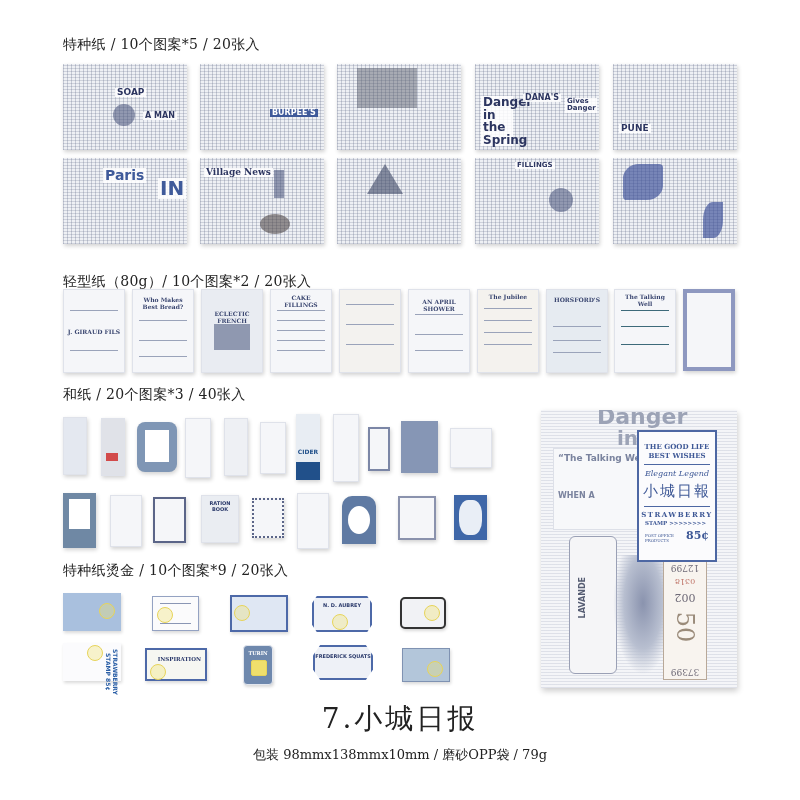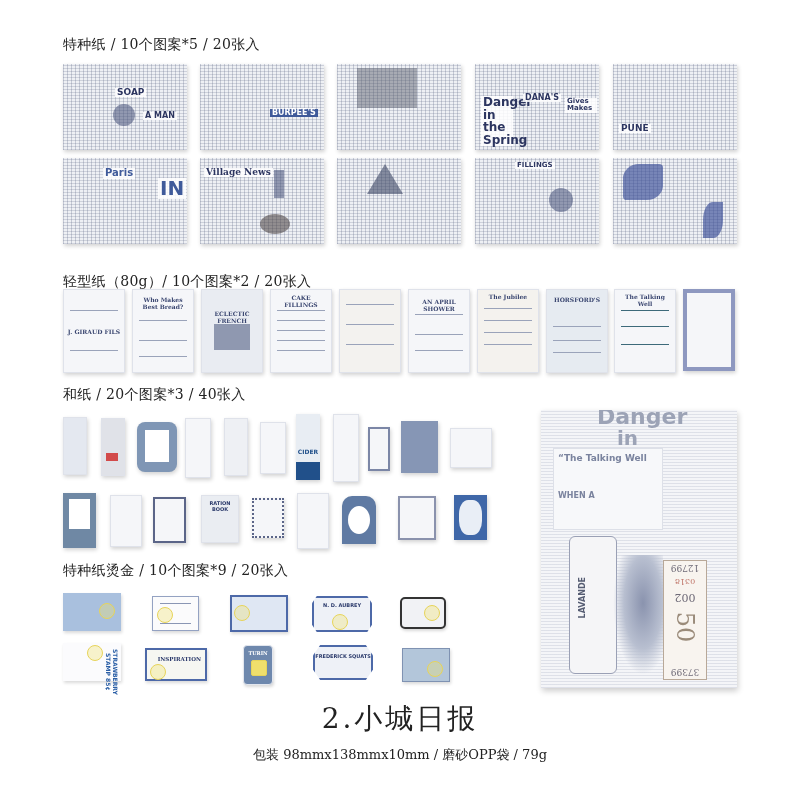--- a/index.html
+++ b/index.html
@@ -63,28 +63,28 @@
 </div>
 <div class="tile news" style="left:200px;top:64px;width:124px;height:86px">
   <span class="lbl" style="left:70px;top:45px;font-size:8px;background:#3f5a9a;color:#fff">BURPEE'S</span>
 </div>
 <div class="tile news" style="left:337px;top:64px;width:124px;height:86px">
   <div class="blk" style="left:20px;top:4px;width:60px;height:40px;background:rgba(80,85,100,0.45)"></div>
 </div>
 <div class="tile news" style="left:475px;top:64px;width:124px;height:86px">
   <span class="lbl" style="left:6px;top:32px;font-size:12px;width:28px">Danger in the Spring</span>
   <span class="lbl" style="left:48px;top:30px;font-size:8px">DANA'S</span>
-  <span class="lbl" style="left:90px;top:34px;font-size:7px;width:28px">Gives Makes</span>
+  <span class="lbl" style="left:90px;top:34px;font-size:7px;width:28px">Gives Danger</span>
 </div>
 <div class="tile news" style="left:613px;top:64px;width:124px;height:86px">
   <span class="lbl" style="left:6px;top:60px;font-size:9px">PUNE</span>
 </div>
 
 <div class="tile news" style="left:63px;top:158px;width:124px;height:86px">
-  <span class="lbl" style="left:40px;top:10px;font-size:10px;color:#3f5a9a">Paris</span>
+  <span class="lbl" style="left:40px;top:10px;font-size:14px;color:#3f5a9a">Paris</span>
   <span class="lbl" style="left:95px;top:20px;font-size:20px;color:#3f5a9a">IN</span>
 </div>
 <div class="tile news" style="left:200px;top:158px;width:124px;height:86px">
   <span class="lbl" style="left:4px;top:10px;font-size:9px;font-family:'DejaVu Serif',serif">Village News</span>
   <div class="blk" style="left:74px;top:12px;width:10px;height:28px"></div>
   <div class="blk" style="left:60px;top:56px;width:30px;height:20px;border-radius:50%;background:rgba(70,60,60,0.55)"></div>
 </div>
 <div class="tile news" style="left:337px;top:158px;width:124px;height:86px">
   <div class="blk" style="left:30px;top:6px;width:36px;height:30px;background:rgba(60,70,100,0.6);clip-path:polygon(50% 0,100% 100%,0 100%)"></div>
 </div>
@@ -238,16 +238,28 @@
       <div class="v">LAVANDE</div>
     </div>
   <div class="eng"></div>
   <div class="tick">
     <div class="n1">12799</div>
     <div class="n2">0318</div>
     <div class="n3">002</div>
     <div class="n4">50</div>
     <div class="n5">37399</div>
   </div>
-</div>
-
-<div class="title">2.小城日报</div>
+  <div class="card">
+    <div class="c1">THE GOOD LIFE</div>
+    <div class="c2">BEST WISHES</div>
+    <div class="div" style="top:32px"></div>
+    <div class="c3">Elegant Legend</div>
+    <div class="c4">小城日報</div>
+    <div class="div" style="top:74px"></div>
+    <div class="c5">STRAWBERRY</div>
+    <div class="c6">STAMP &gt;&gt;&gt;&gt;&gt;&gt;&gt;&gt;</div>
+    <div class="c7">POST OFFICE PRODUCTS</div>
+    <div class="c8">85¢</div>
+  </div>
+</div>
+
+<div class="title">7.小城日报</div>
 <div class="sub">包装  98mmx138mmx10mm / 磨砂OPP袋 / 79g</div>
 
 </body></html>

